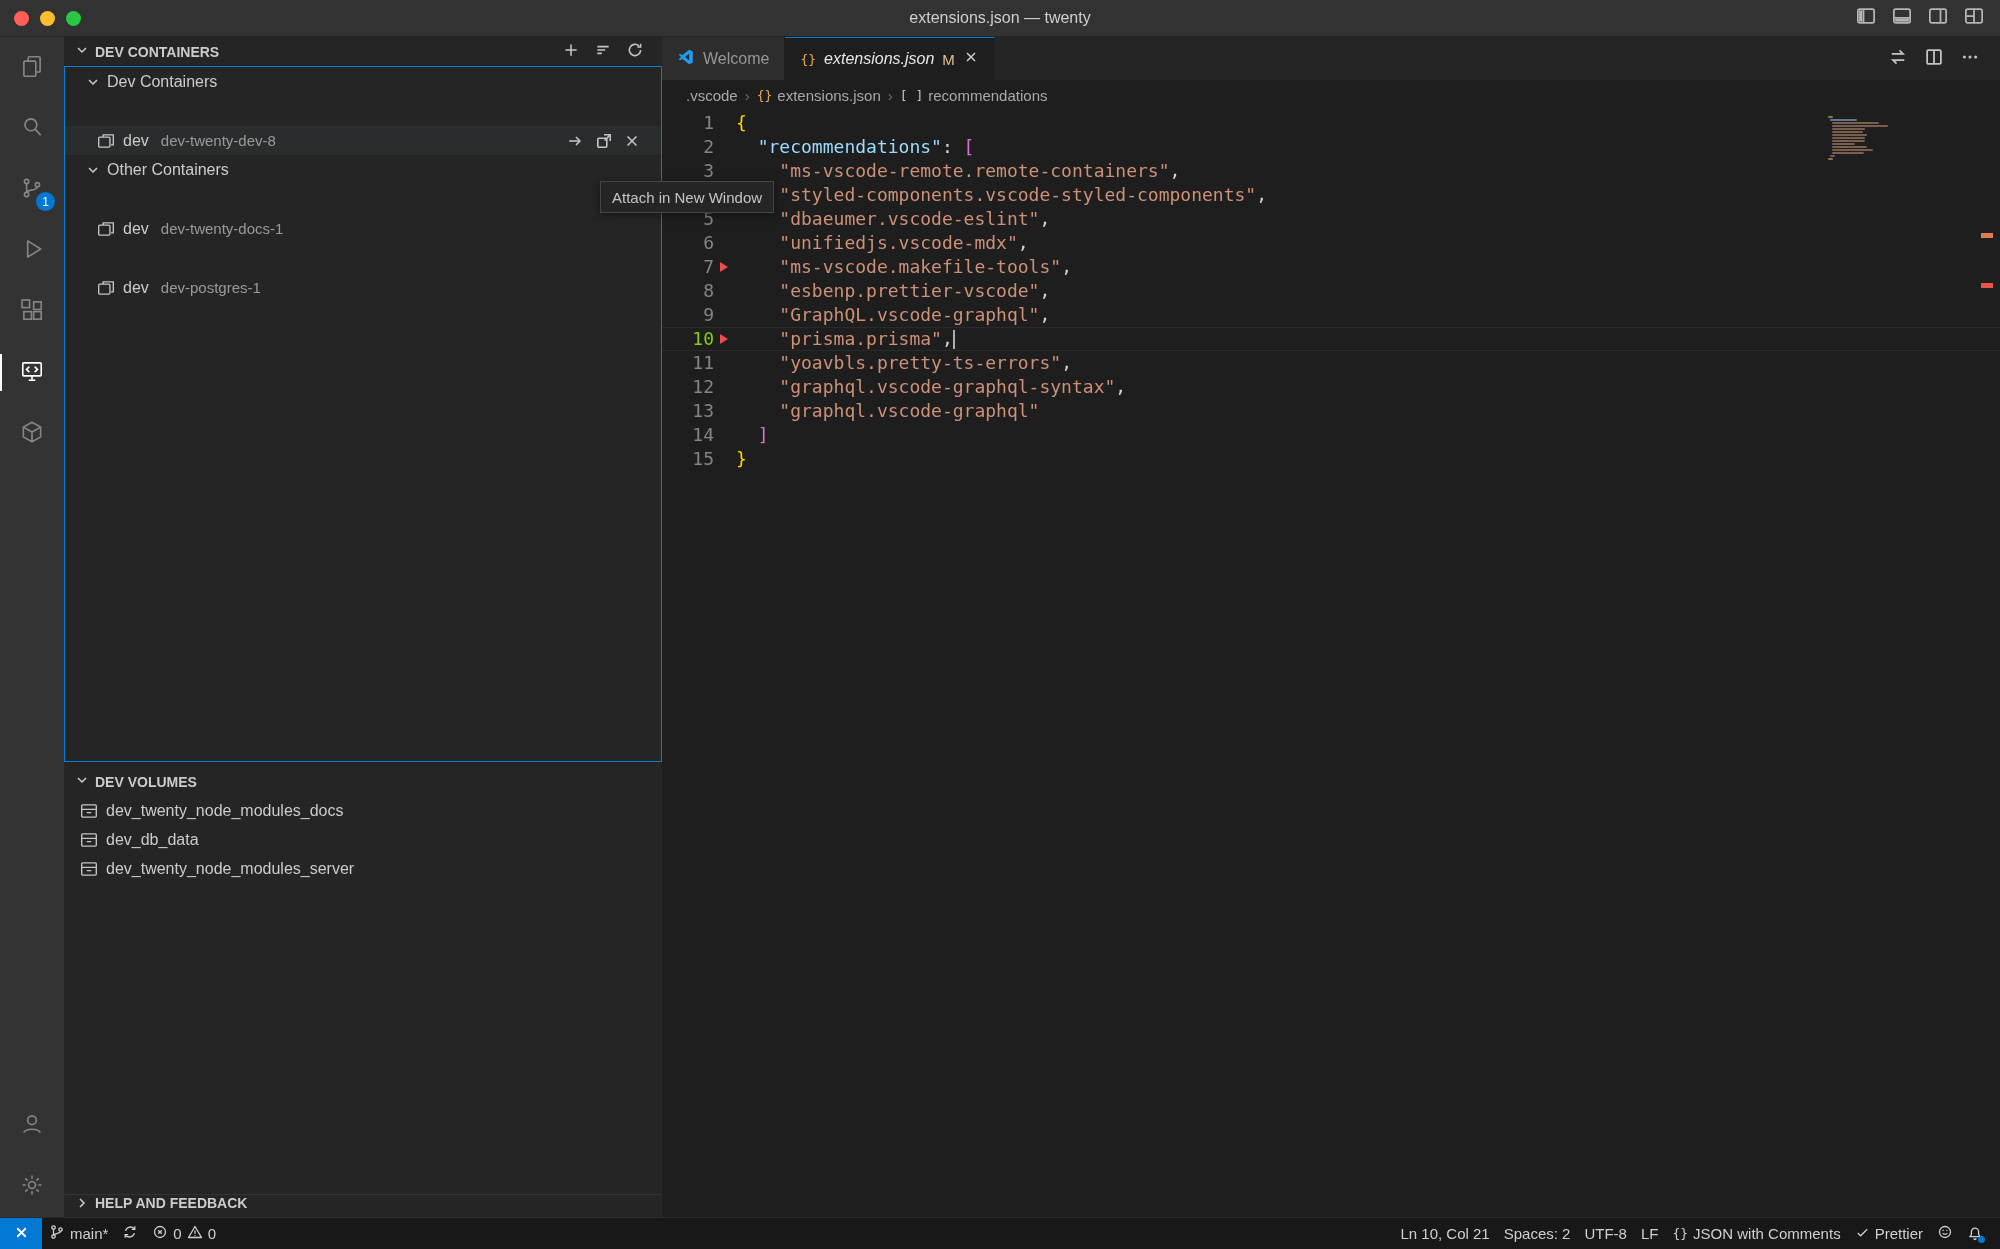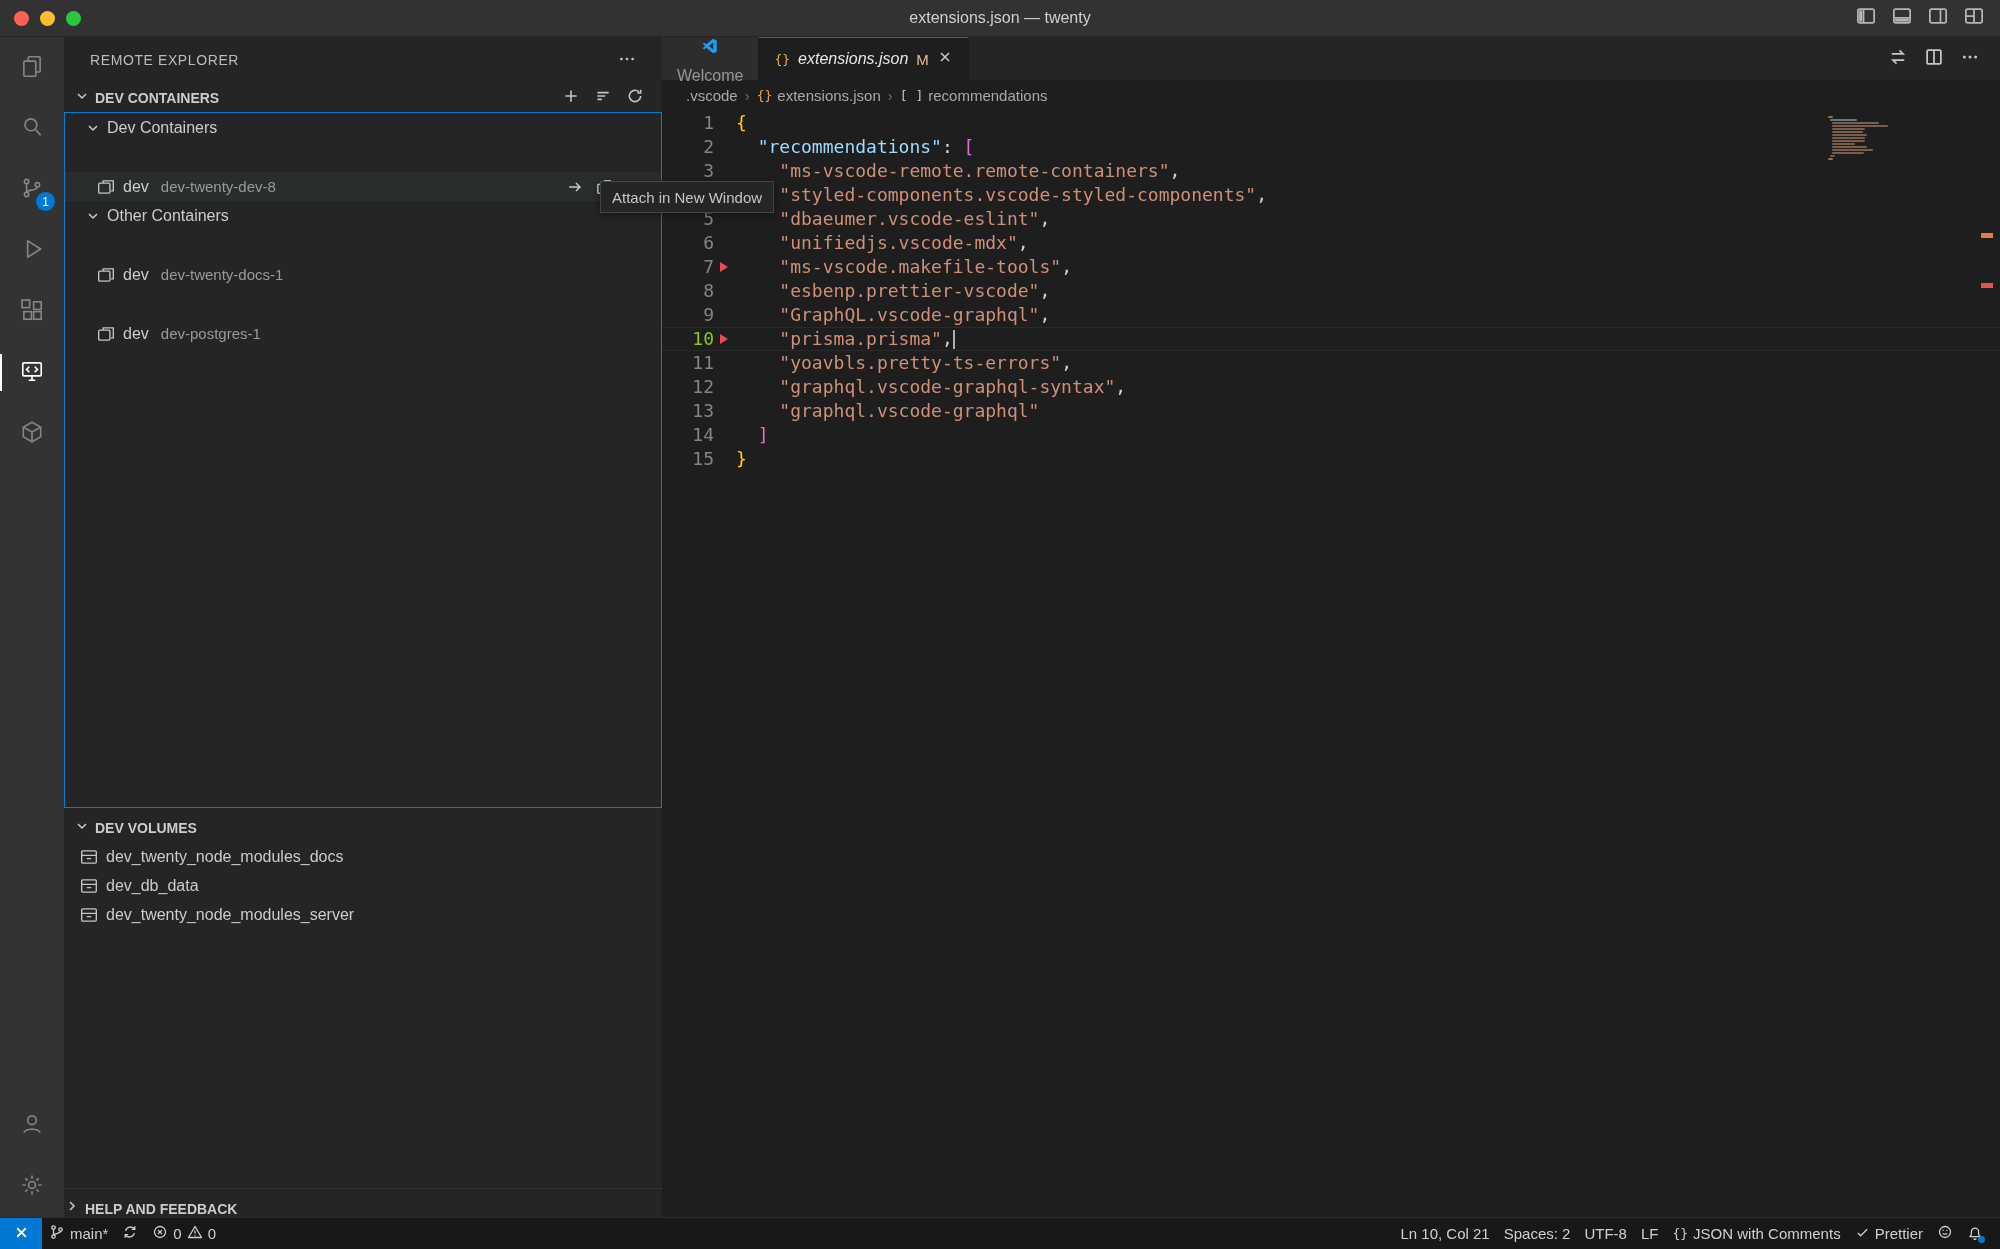--- a/index.html
+++ b/index.html
@@ -41,30 +41,30 @@
   .trow.item { padding-left:32px; gap:8px;margin-top:30px; }
   .trow.selected { background:#2a2d2e; }
   .trow .idesc { color:#9a9a9a; font-size:15px; margin-left:4px; }
   .trow svg.chev { stroke:#cccccc; fill:none; stroke-width:1.5; }
   .trow svg.obj { stroke:#c5c5c5; fill:none; stroke-width:1.2; }
   .row-actions { margin-left:auto; display:flex; gap:10px; padding-right:20px; }
   .row-actions span { display:inline-flex; cursor:pointer; }
   .row-actions svg { stroke:#c5c5c5; fill:none; stroke-width:1.4; }
   .vol-section { margin-top:5px; }
   .vol-row { height:29px; display:flex; align-items:center; padding-left:16px; gap:8px; font-size:16px; color:#cccccc; cursor:pointer; }
-  .help-row { margin-top:auto; height:29px; display:flex; align-items:flex-end; padding-left:0; gap:5px; color:#cccccc; font-size:14px; font-weight:700; border-top:1px solid rgba(255,255,255,.07); cursor:pointer; flex:0 0 auto; }
+  .help-row { margin-top:auto; height:23px; display:flex; align-items:flex-start; padding-left:10px; gap:5px; color:#cccccc; font-size:14px; font-weight:700; border-top:1px solid rgba(255,255,255,.07); cursor:pointer; flex:0 0 auto; }
 
   
   .tooltip { position:absolute; left:600px; top:181px; height:28px; display:flex; align-items:center; padding:15px 11px; background:#252526; border:1px solid #454545; color:#c5c5c5; font-size:15px; z-index:60; box-shadow:0 2px 8px rgba(0,0,0,.45); white-space:nowrap; }
 
   
   .editor { flex:1 1 auto; display:flex; flex-direction:column; min-width:0; background:#1e1e1e; }
   .tabbar { height:43px; background:#252526; display:flex; align-items:stretch; flex:0 0 auto; }
   .tab { display:flex; align-items:center; gap:8px; padding:0 15px; font-size:16px; cursor:pointer; border-right:1px solid #1e1e1e; }
-  .tab.inactive { background:#2d2d2d; color:#969696;flex-direction:column; }
+  .tab.inactive { background:#2d2d2d; color:#969696; }
   .tab.active { background:#1e1e1e; color:#e7e7e7; border-top:1px solid #0078d4; }
   .tab.active .tab-label { font-style:italic; }
   .tab .gitM { color:#e2c08d; font-size:15px; }
   .tab .closex svg { stroke:#cccccc; fill:none; stroke-width:1.5; }
   .tab-actions { margin-left:auto; display:flex; align-items:center; gap:16px; padding-right:20px; }
   .tab-actions svg { stroke:#c5c5c5; fill:none; stroke-width:1.4; cursor:pointer; }
   .breadcrumbs { height:31px; display:flex; align-items:center; gap:7px; padding-left:24px; font-size:15px; color:#a9a9a9; flex:0 0 auto; }
   .bc-sep { color:#6e6e6e; font-size:15px; }
   .bc-item { display:flex; align-items:center; gap:5px; cursor:pointer; }
   .bc-braces { color:#e8ab53; font-family:"DejaVu Sans Mono", monospace; font-size:13px; }
@@ -190,30 +190,20 @@
       </div>
       <div class="ab-item">
         <span><svg width="26" height="26" viewBox="0 0 24 24">
               <circle cx="12" cy="12" r="3.2"></circle>
               <path d="M12 3.2v3M12 17.8v3M3.2 12h3M17.8 12h3M5.8 5.8l2.1 2.1M16.1 16.1l2.1 2.1M18.2 5.8l-2.1 2.1M7.9 16.1l-2.1 2.1"></path>
             </svg></span>
       </div>
     </div>
 
     <div class="sidebar">
-      <div class="pane-header">
-        <span>REMOTE EXPLORER</span>
-        <span class="pane-actions">
-          <span><svg width="18" height="18" viewBox="0 0 16 16">
-                <circle cx="3" cy="8" r="1.2" fill="#c5c5c5" stroke="none"></circle>
-                <circle cx="8" cy="8" r="1.2" fill="#c5c5c5" stroke="none"></circle>
-                <circle cx="13" cy="8" r="1.2" fill="#c5c5c5" stroke="none"></circle>
-              </svg></span>
-        </span>
-      </div>
 
       <div class="sec-header">
         <span><svg class="chev" width="16" height="16" viewBox="0 0 16 16" stroke="#cccccc" fill="none" stroke-width="1.5">
               <path d="M4 6l4 4 4-4"></path>
             </svg></span>
         <span>DEV CONTAINERS</span>
         <span class="sec-actions">
           <span><svg width="18" height="18" viewBox="0 0 16 16">
                 <path d="M8 3v10M3 8h10"></path>
               </svg></span>

